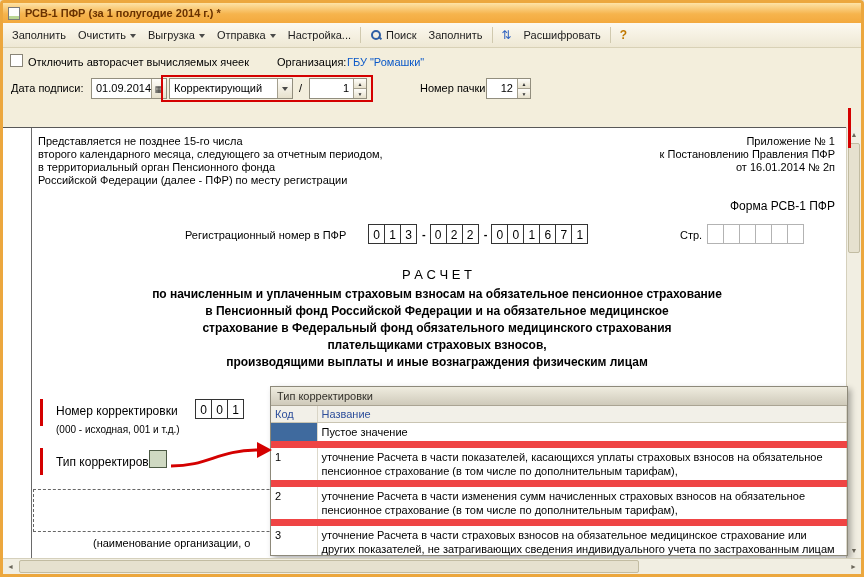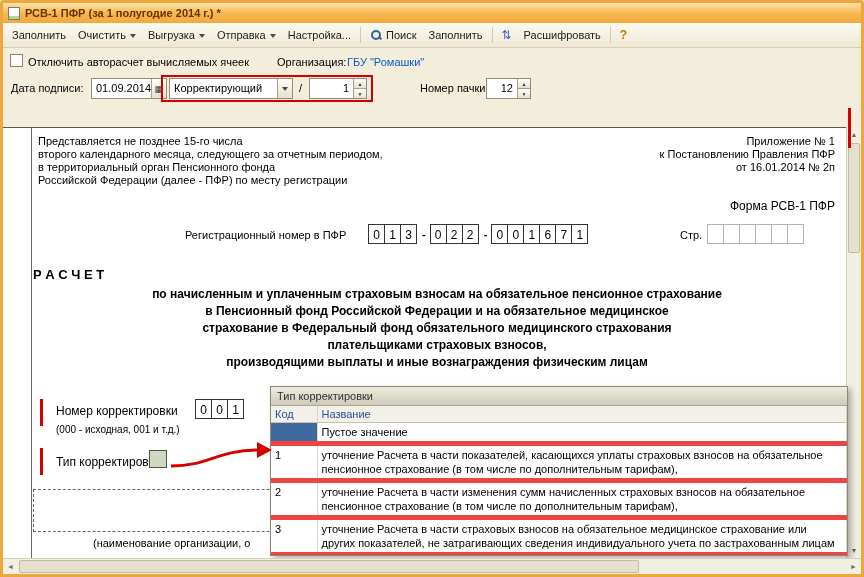--- a/index.html
+++ b/index.html
@@ -57,39 +57,39 @@
   .form-name{position:absolute;right:26px;top:71px;font-weight:normal;font-size:12px}
   .reg-label{position:absolute;left:182px;top:101px}
   .boxes{position:absolute;display:flex;align-items:center}
   .reg-boxes{left:366px;top:96px}
   .page-boxes{left:705px;top:96px}
   .cn-boxes{left:193px;top:271px}
   .dbox{width:17px;height:20px;border:1px solid #333;margin-left:-1px;text-align:center;line-height:20px;font-size:12px;background:#fff;flex:none}
   .dbox.light{border-color:#b3b3b3}
   .dash{margin:0 5px;font-weight:bold}
   .page-label{position:absolute;left:677px;top:101px}
-  .calc-title{position:absolute;left:30px;right:20px;top:139px;font-weight:bold;font-size:13px}
+  .calc-title{position:absolute;left:30px;right:20px;top:139px;text-align:center;font-weight:normal;font-size:13px}
   .calc-sub{position:absolute;left:30px;right:20px;top:158px;text-align:center;font-weight:bold;font-size:12px;line-height:17px}
   .redbar{position:absolute;left:37px;width:3px;background:#d40000}
   .rb1{top:271px;height:27px}
   .rb2{top:320px;height:27px}
   .cn-label{position:absolute;left:53px;top:276px;font-size:12px}
   .cn-hint{position:absolute;left:53px;top:296px;font-size:10px}
   .ct-label{position:absolute;left:53px;top:327px;font-size:12px}
   .ct-input{position:absolute;left:146px;top:322px;width:18px;height:18px;background:#cfd9c2;border:1px solid #4c5a44}
   .arrow-svg{position:absolute;left:164px;top:310px;z-index:20}
   .dashed-box{position:absolute;left:30px;top:361px;width:316px;height:43px;border:1px dashed #666}
   .org-caption{position:absolute;left:90px;top:409px;white-space:nowrap}
 
   
   .popup{position:absolute;left:267px;top:258px;width:578px;height:170px;border:1px solid #8d897a;background:#fff;box-shadow:3px 3px 6px rgba(0,0,0,.3);z-index:10;overflow:hidden}
   .popup-title{height:19px;background:linear-gradient(#efecdf,#cfcaba);border-bottom:1px solid #aaa493;font-size:11px;color:#32302a;padding:3px 6px}
   .ptable{border-collapse:collapse;width:100%;table-layout:fixed}
   .ptable th{font-weight:normal;color:#2e4f9b;background:#f2f0e8;border-bottom:1px solid #c9c4b2;border-right:1px solid #d9d5c6;text-align:left;padding:2px 4px;font-size:11px}
-  .ptable td{font-size:11px;padding:2px 4px;border-bottom:5px solid #ef4444;border-right:1px solid #ddd9cb;vertical-align:top;line-height:14px}
+  .ptable td{font-size:11px;padding:2px 4px;border-bottom:7px solid #ef4444;border-right:1px solid #ddd9cb;vertical-align:top;line-height:14px}
   .ptable col.code{width:46px}
   .ptable tr.r0{height:17px}
   .ptable tr.rn{height:36px}
   td.sel{background:#3f6a9e}
 
   
   .vscroll{position:absolute;right:0;top:124px;bottom:16px;width:15px;background:#f1eee2;border-left:1px solid #d5d0bc}
   .vscroll .sarrow{position:absolute;left:0;right:0;height:15px;display:flex;align-items:center;justify-content:center;font-size:7px;color:#6b675a}
   .vscroll .sarrow.top{top:0}
   .vscroll .sarrow.bot{bottom:0}

